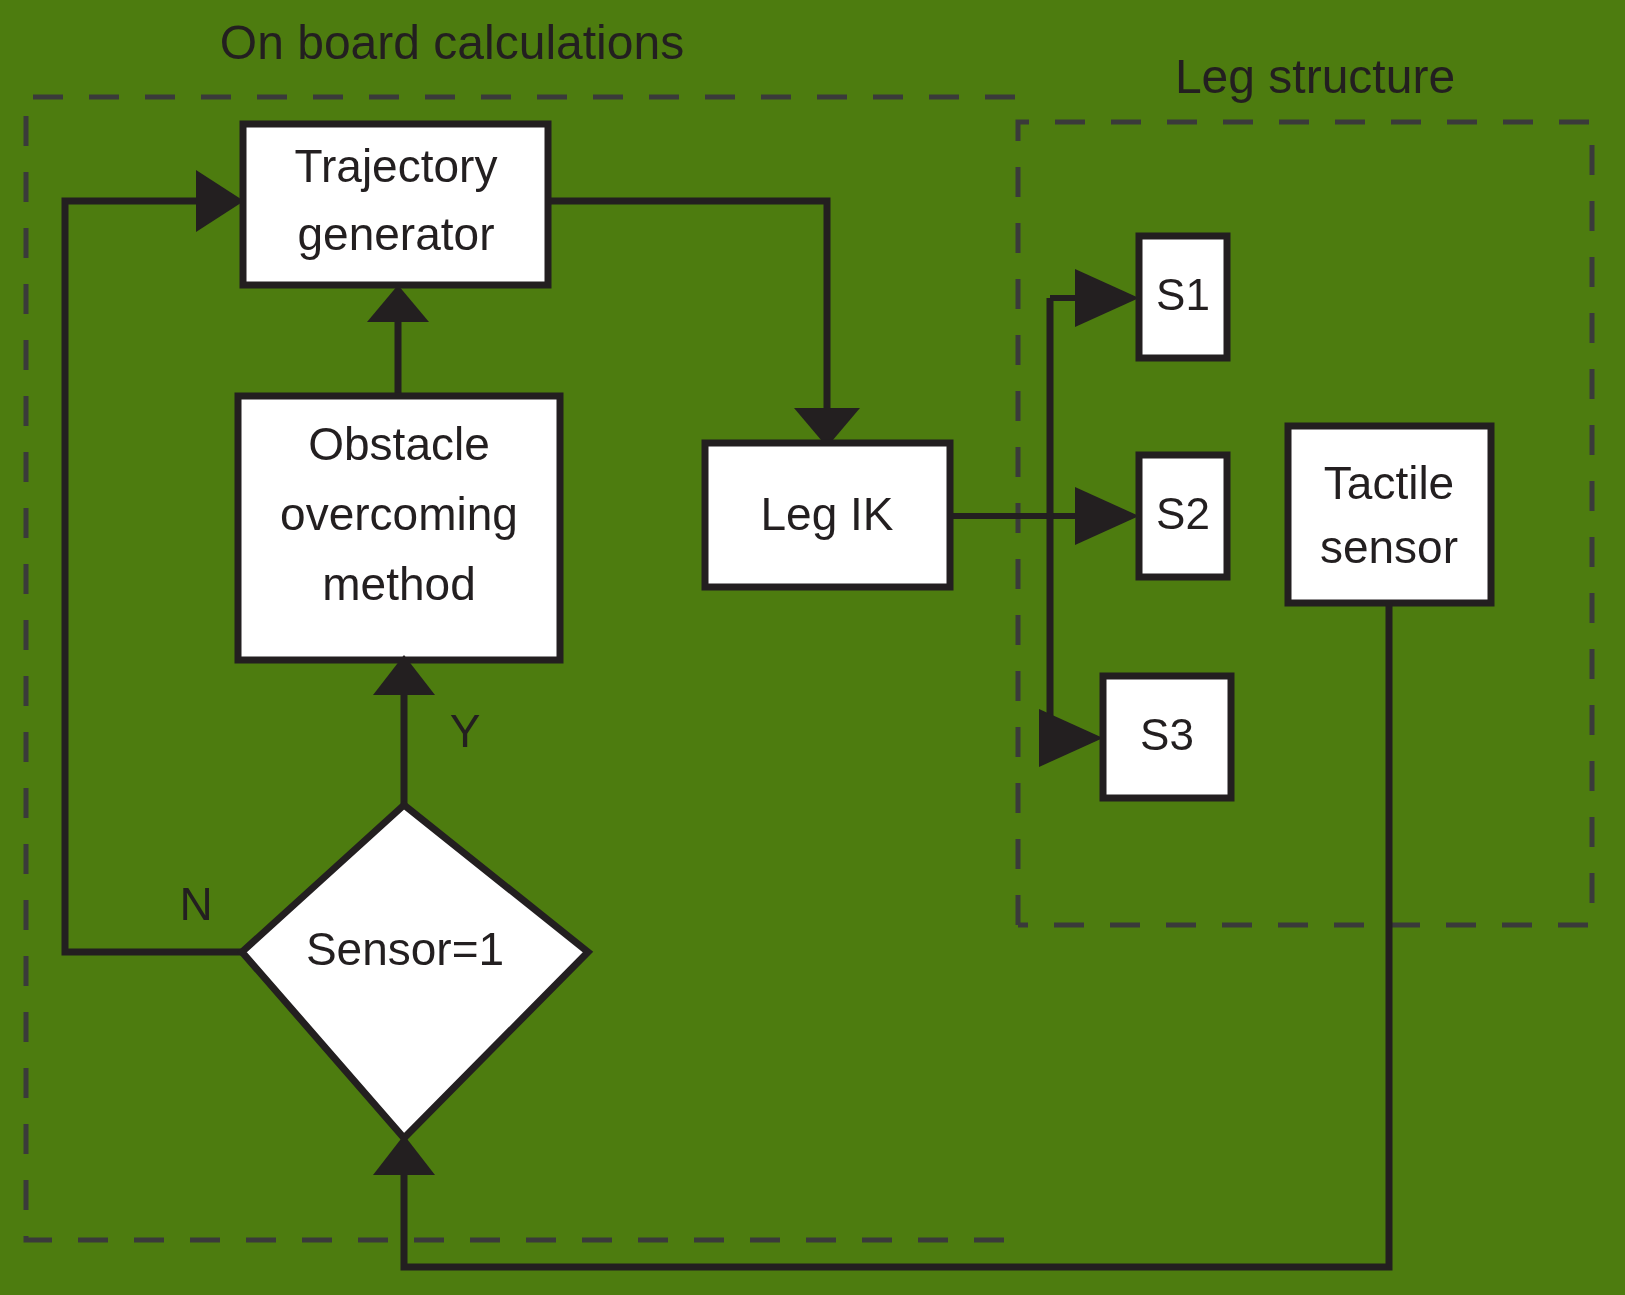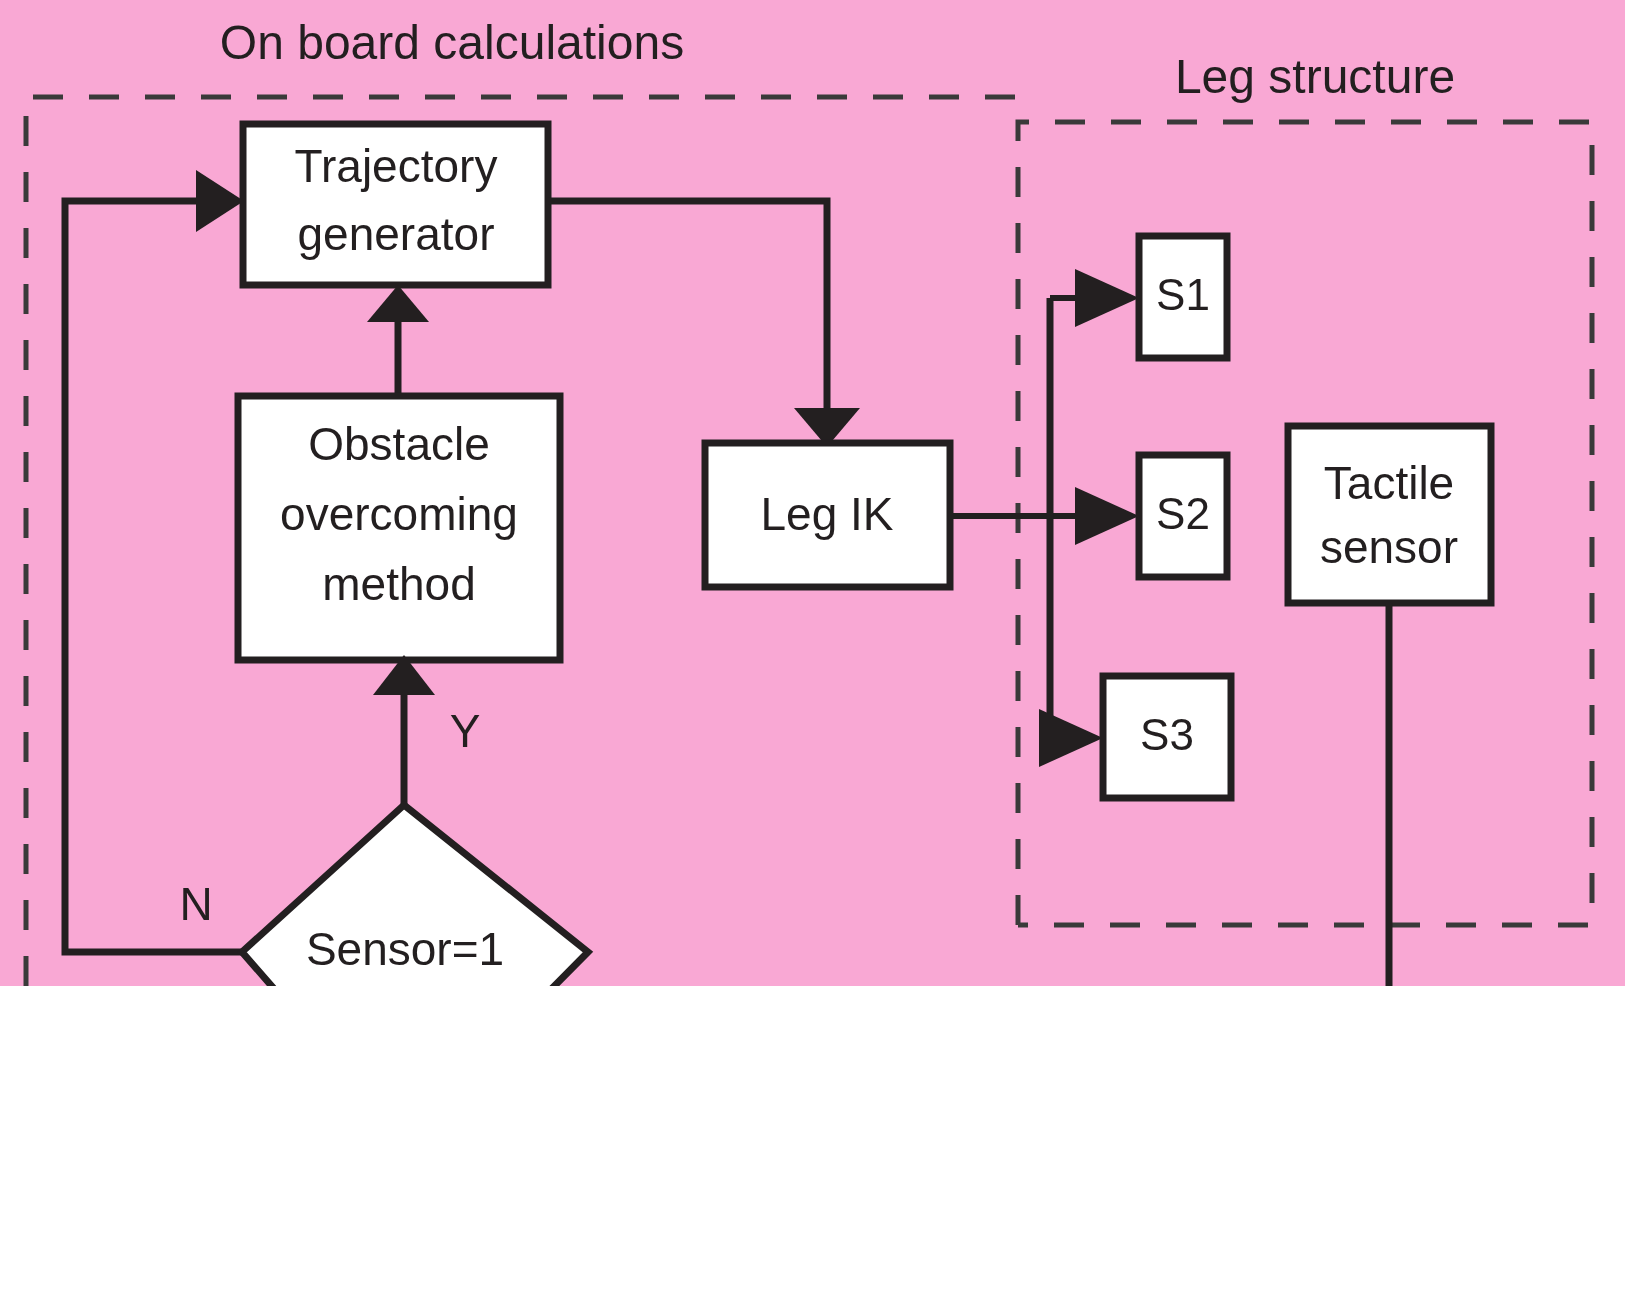--- a/index.html
+++ b/index.html
@@ -3,22 +3,22 @@
 <meta charset="utf-8">
 <style>
   html, body {
     margin: 0;
     padding: 0;
     background: #ffffff;
   }
   #canvas-wrap {
     position: relative;
     width: 1625px;
-    height: 986px;
-    background: #f9a8d4;
+    height: 1295px;
+    background: #4d7c0f;
     font-family: "Liberation Sans", sans-serif;
   }
   svg.diagram {
     display: block;
     width: 1625px;
     height: 1295px;
   }
   .node-box {
     fill: #ffffff;
     stroke: #231f20;

